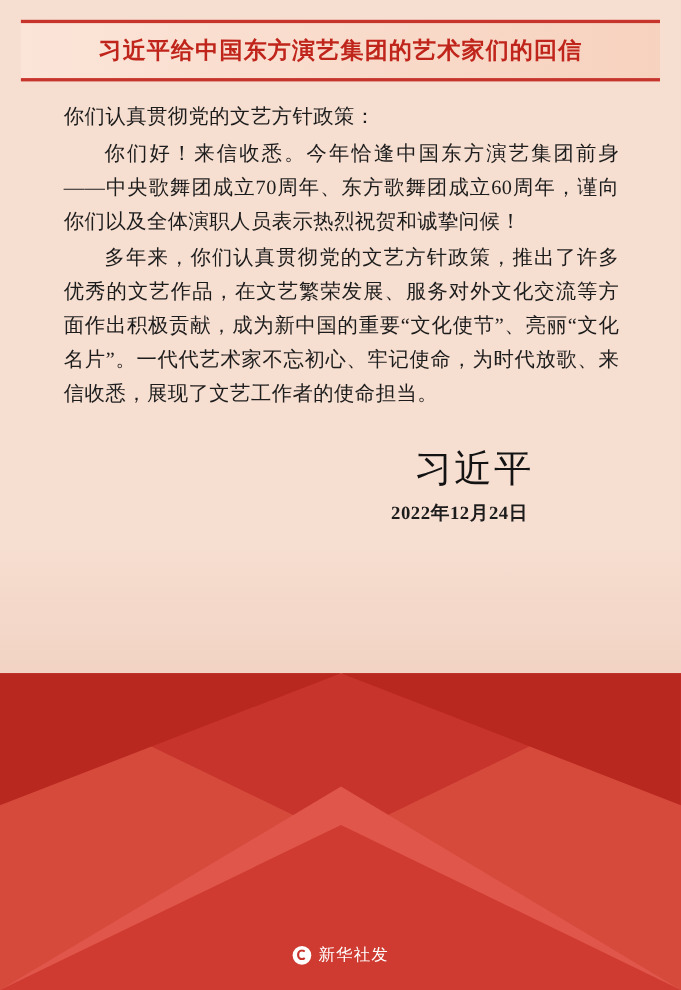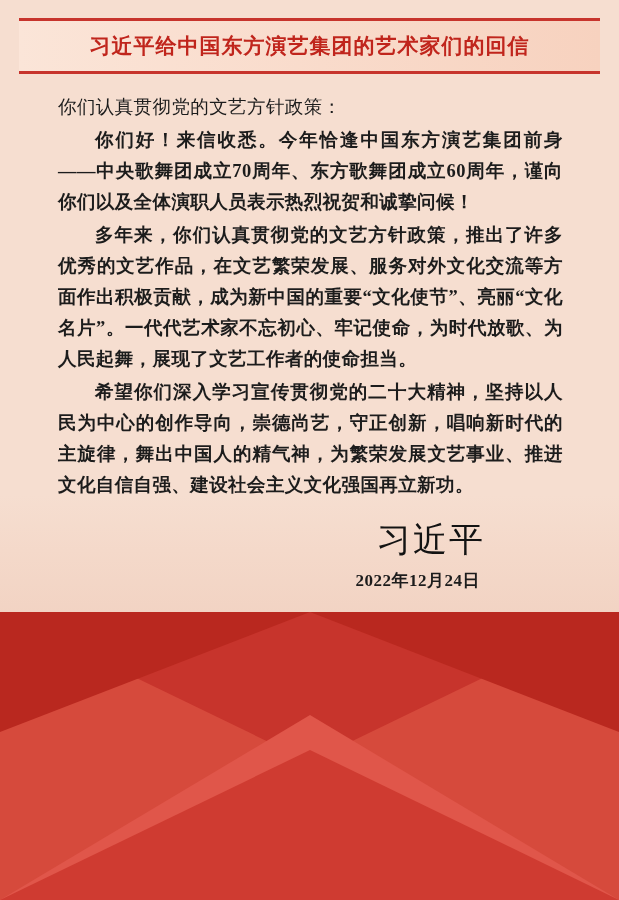--- a/index.html
+++ b/index.html
@@ -123,25 +123,24 @@
     margin: 0 0 2px 0;
     font-size: 18.5px;
     line-height: 31px;
     color: #1c1c1c;
     text-align: justify;
     text-justify: inter-ideograph;
     letter-spacing: 0.4px;
   }
   .indent {
     text-indent: 2em;
-    font-weight: bold;
   }
 
   .sign {
-    margin-top: 16px;
+    margin-top: 28px;
     text-align: right;
     padding-right: 78px;
   }
   .sign-name {
     font-size: 34px;
     color: #131313;
     font-family: "Liberation Serif", "DejaVu Serif", serif;
     letter-spacing: 2px;
     font-weight: normal;
   }
@@ -205,23 +204,26 @@
   <div class="env-bottom-v"></div>
   <div class="env-bottom-v2"></div>
 
   <div class="banner">
     <div class="banner-title">习近平给中国东方演艺集团的艺术家们的回信</div>
   </div>
 
   <div class="letter">
     <p>你们认真贯彻党的文艺方针政策：</p>
     <p class="indent">你们好！来信收悉。今年恰逢中国东方演艺集团前身——中央歌舞团成立70周年、东方歌舞团成立60周年，谨向你们以及全体演职人员表示热烈祝贺和诚挚问候！</p>
-    <p class="indent">多年来，你们认真贯彻党的文艺方针政策，推出了许多优秀的文艺作品，在文艺繁荣发展、服务对外文化交流等方面作出积极贡献，成为新中国的重要“文化使节”、亮丽“文化名片”。一代代艺术家不忘初心、牢记使命，为时代放歌、为人民起舞，展现了文艺工作者的使命担当。</p>
-    <p class="indent">希望你们深入学习宣传贯彻党的二十大精神，坚持以人民为中心的创作导向，崇德尚艺，守正创新，唱响新时代的主旋律，舞出中国人的精气神，为繁荣发展文艺事业、推进文化自信自强、建设社会主义文化强国再立新功。</p>
+    <p class="indent">多年来，你们认真贯彻党的文艺方针政策，推出了许多优秀的文艺作品，在文艺繁荣发展、服务对外文化交流等方面作出积极贡献，成为新中国的重要“文化使节”、亮丽“文化名片”。一代代艺术家不忘初心、牢记使命，为时代放歌、来信收悉，展现了文艺工作者的使命担当。</p>
 
     <div class="sign">
       <span class="sign-name">习近平</span>
     </div>
     <div class="sign-date">2022年12月24日</div>
   </div>
 
+  <div class="footer">
+    <span class="logo-mark"></span>
+    <span class="logo-text">新华社发</span>
+  </div>
 
 </div>
 
 </body></html>

